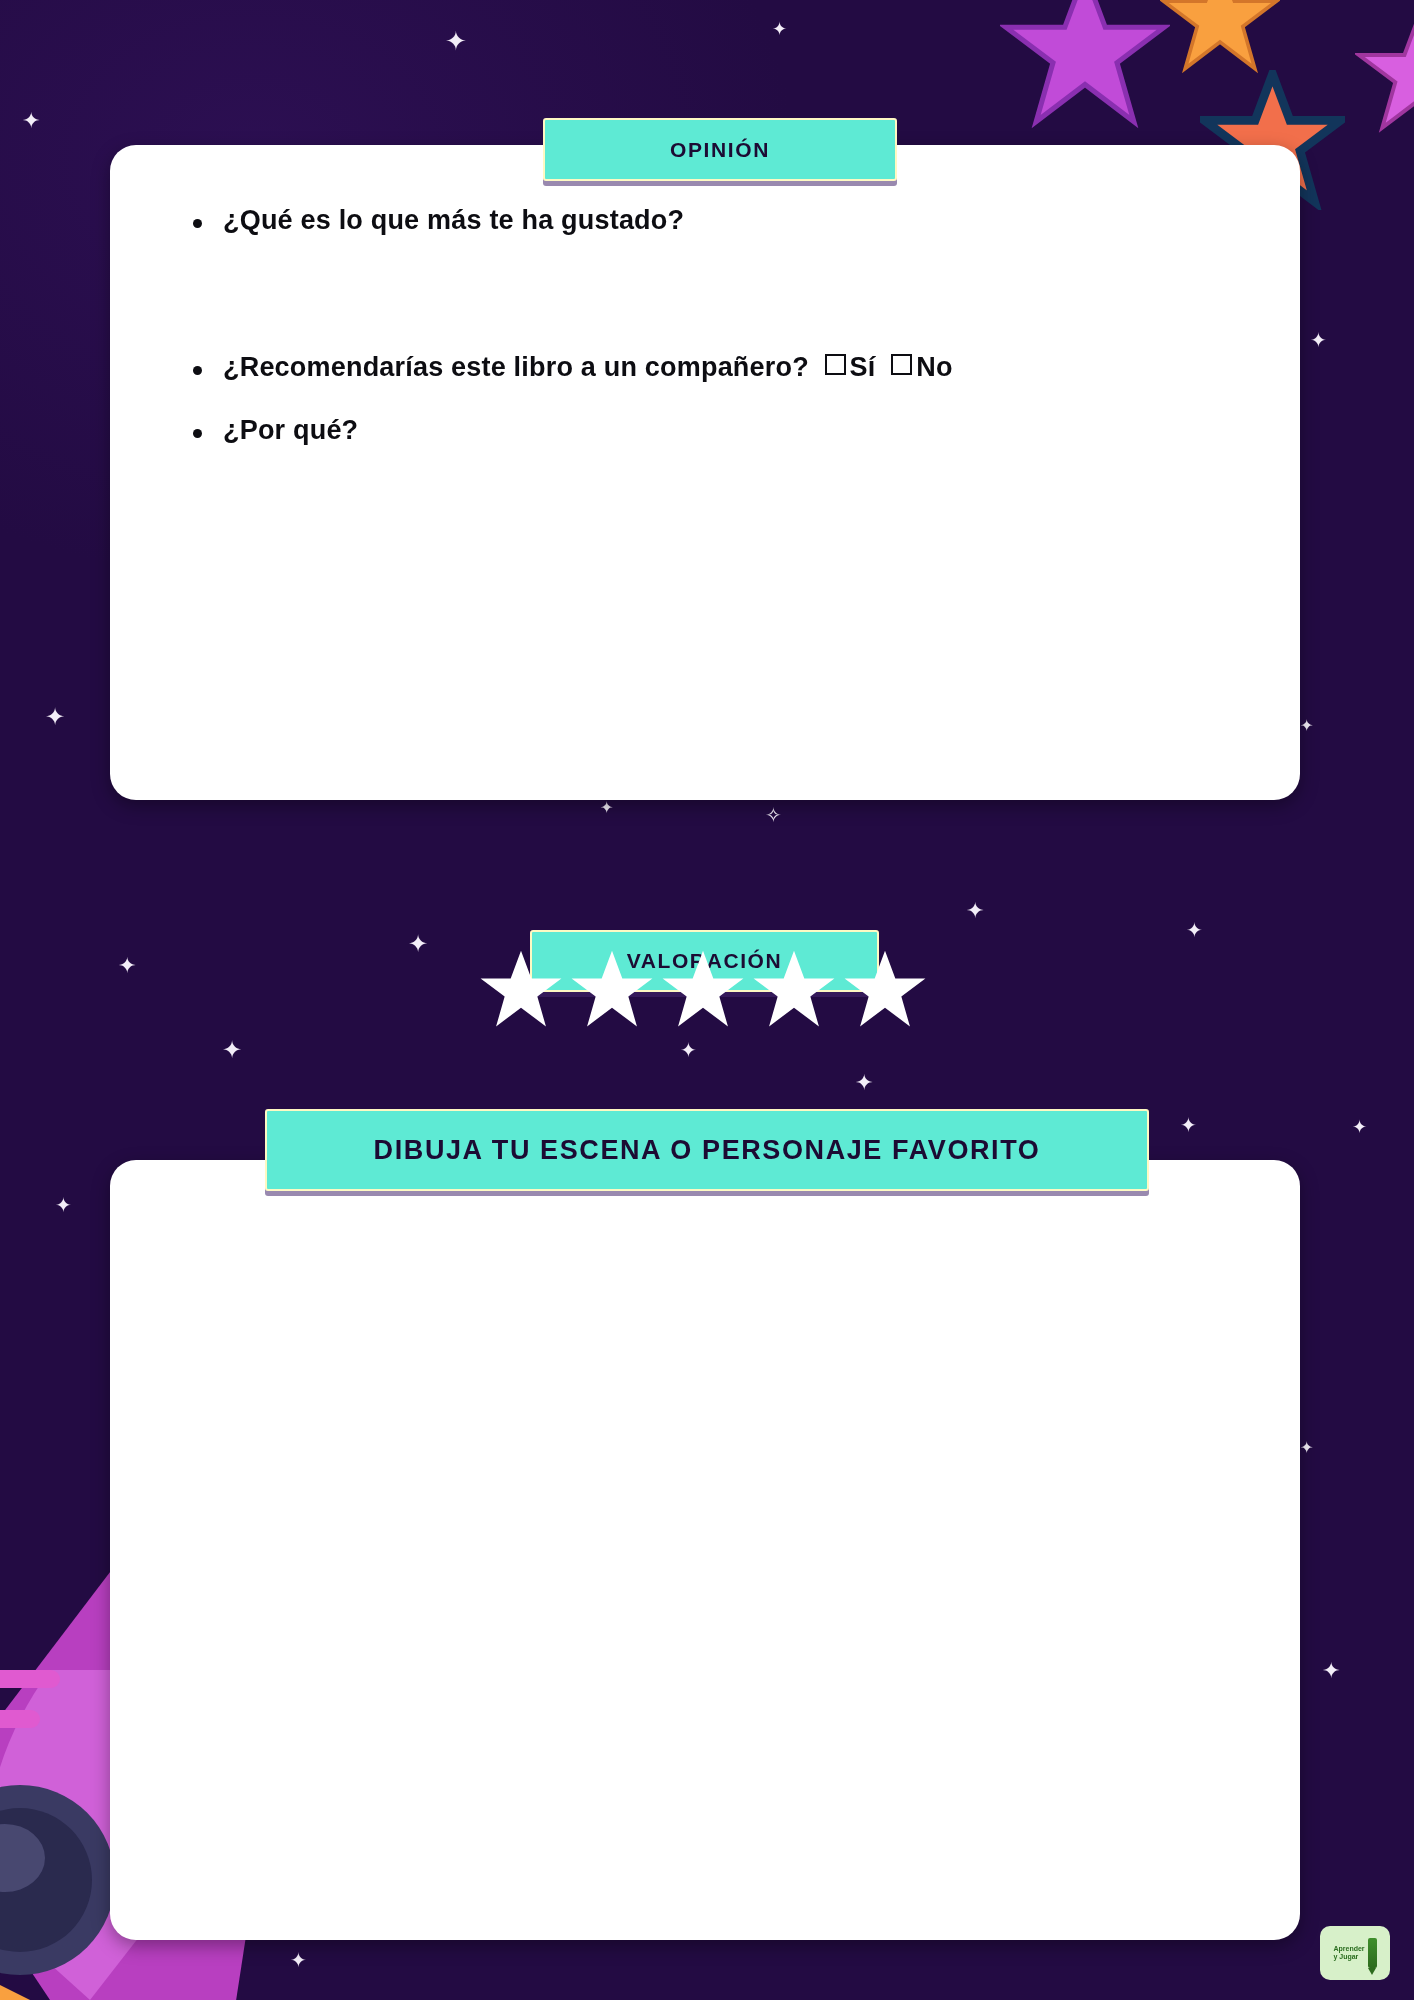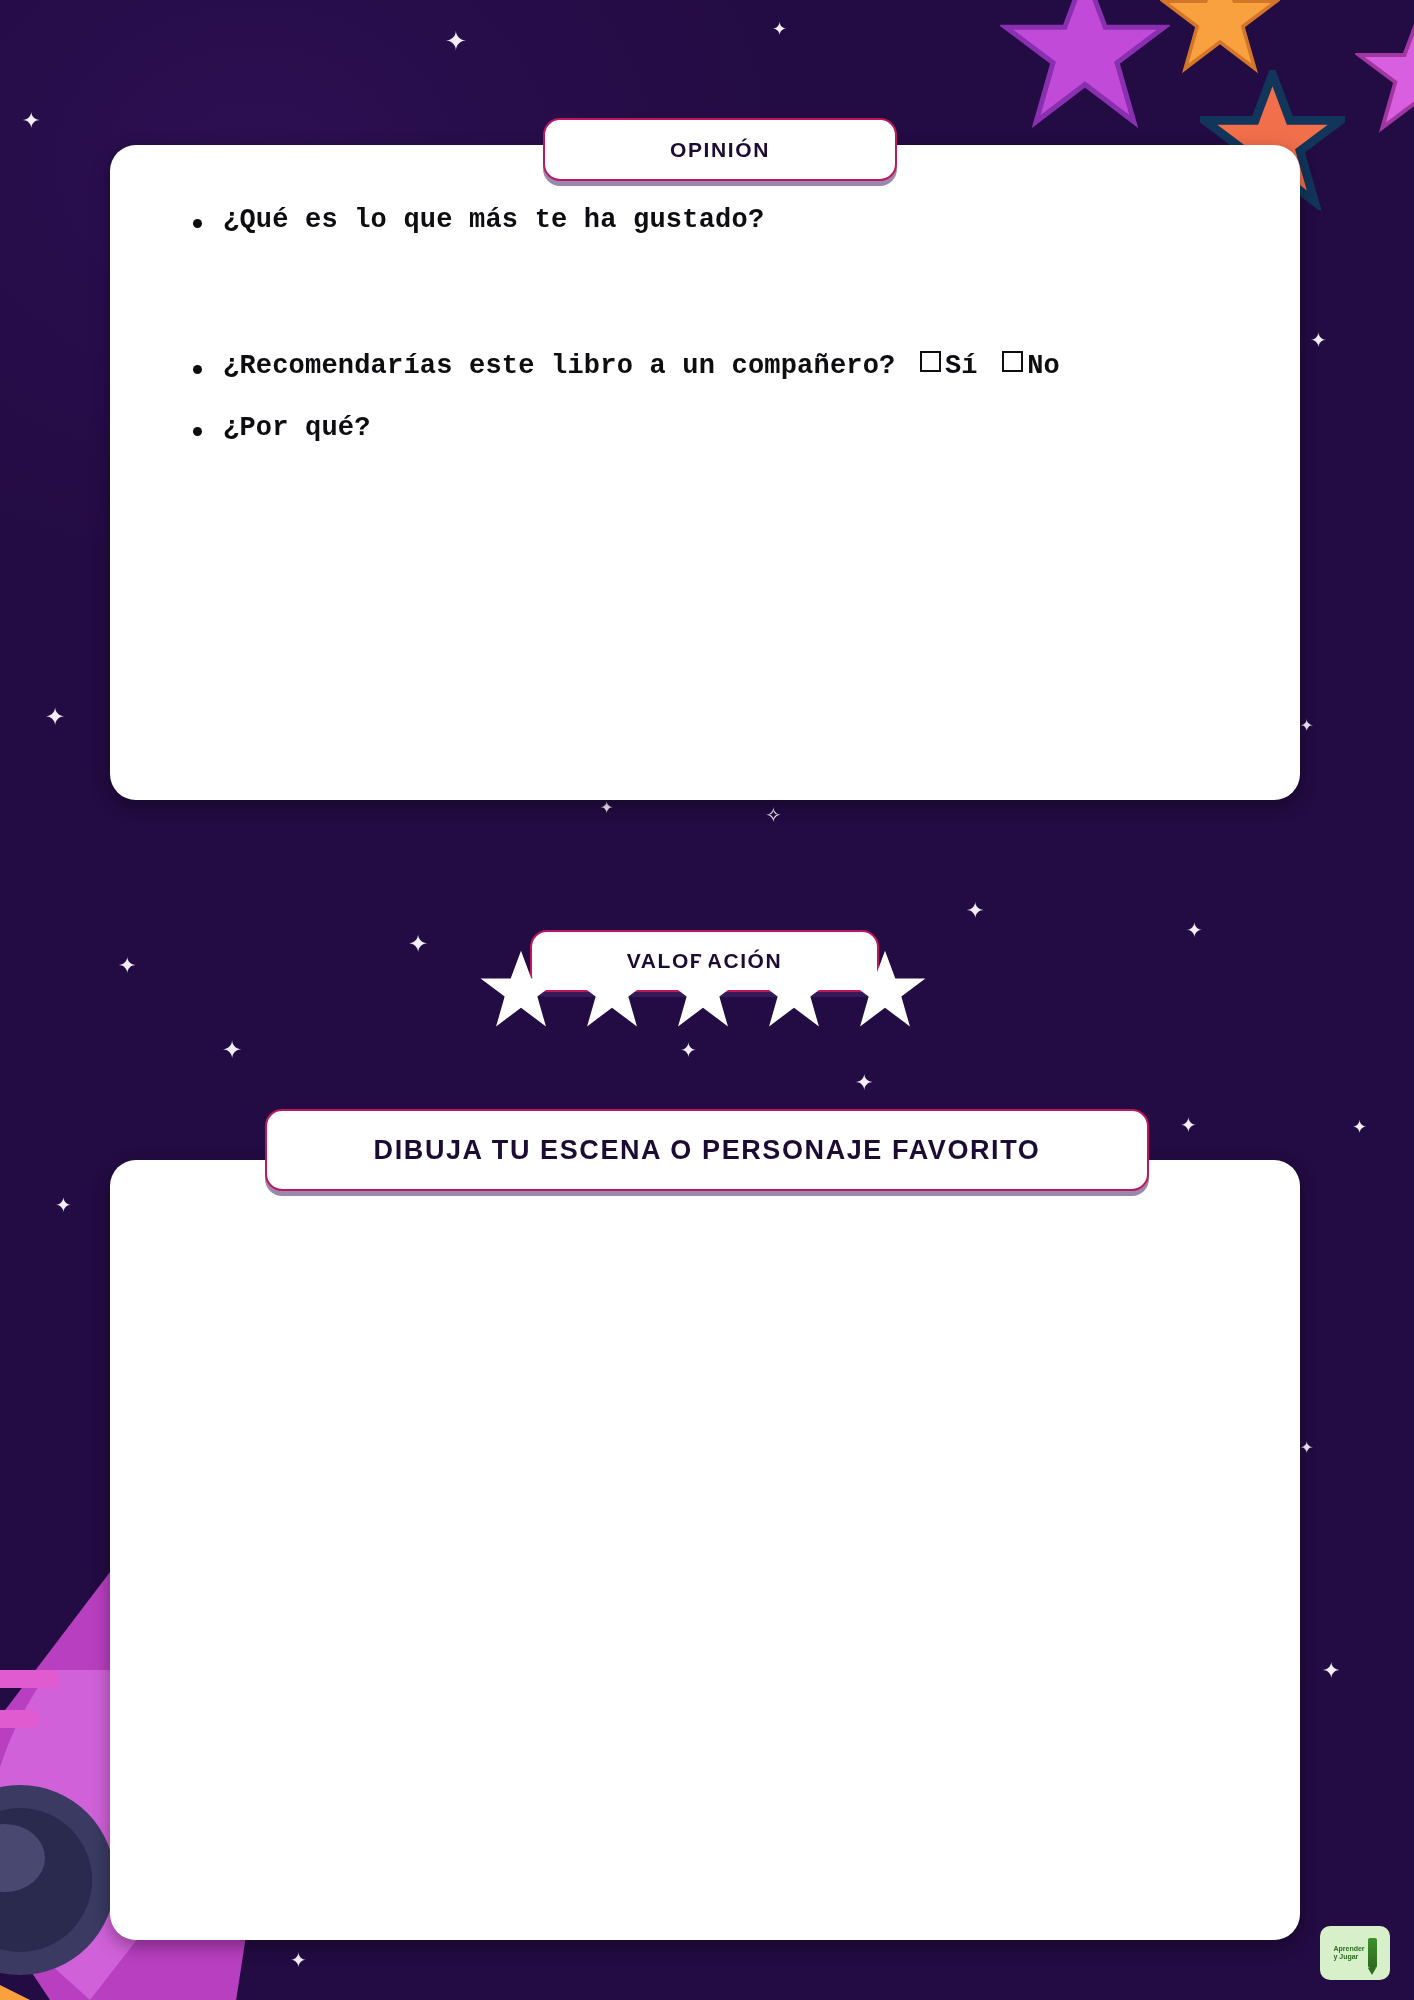--- a/index.html
+++ b/index.html
@@ -51,23 +51,23 @@
   
   .card {
     position: absolute;
     background: #ffffff;
     border-radius: 26px;
     box-shadow: 0 6px 18px rgba(0,0,0,0.35);
   }
 
   .ribbon {
     position: absolute;
-    background: #ffffff;
-    border: 2px solid #be185d;
-    border-radius: 17px;
+    background: #5eead4;
+    border: 2px solid #fef9c3;
+    border-radius: 3px;
     box-shadow: 0 5px 0 rgba(70,40,110,0.55);
     display: flex;
     align-items: center;
     justify-content: center;
     text-align: center;
     color: #1c0b33;
     font-weight: bold;
     letter-spacing: 1.6px;
     font-size: 21px;
     text-transform: uppercase;
@@ -87,21 +87,20 @@
     height: 59px;
   }
   .qlist {
     position: absolute;
     left: 55px;
     top: 60px;
     right: 40px;
     margin: 0;
     padding: 0;
     list-style: none;
-    font-family: Liberation Mono, monospace;
   }
   .qitem {
     position: relative;
     padding-left: 58px;
     font-size: 27px;
     font-weight: bold;
     color: #0d0d12;
     letter-spacing: 0.2px;
   }
   .qitem::before {

